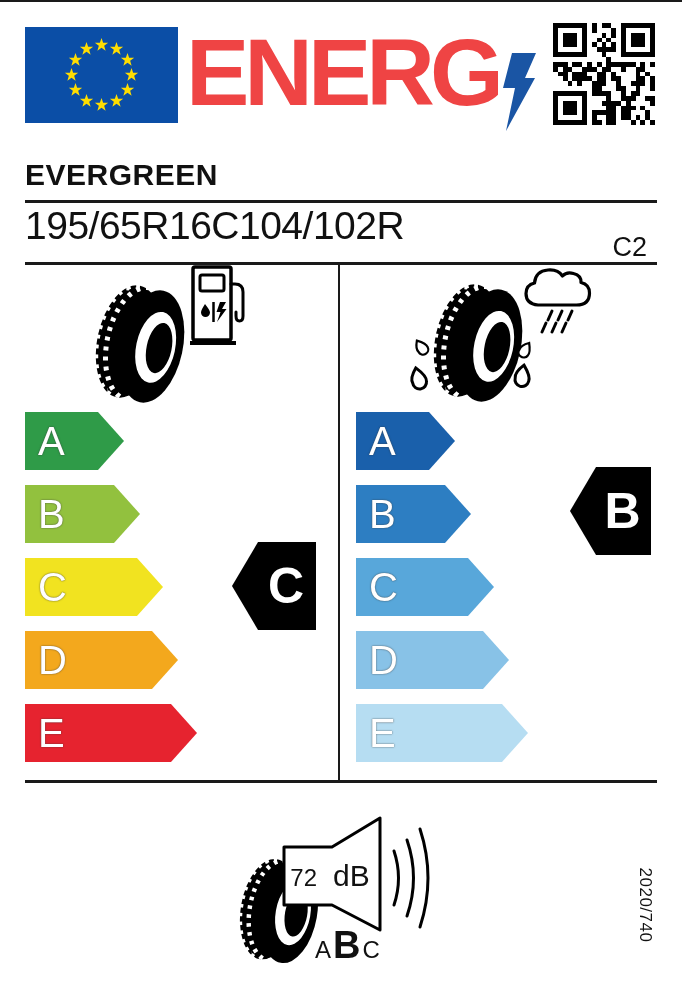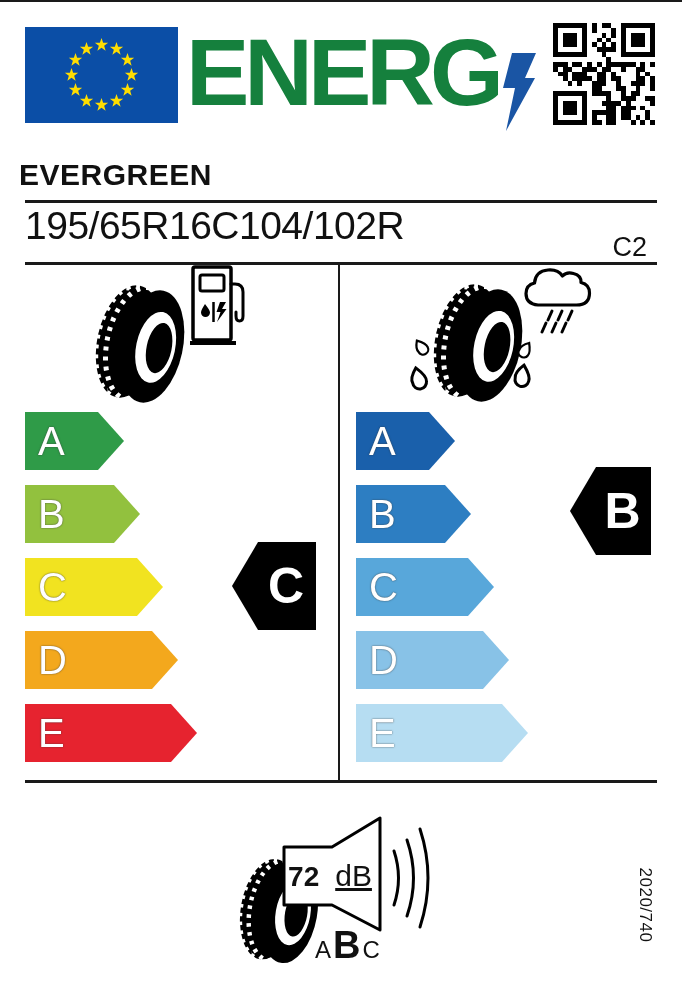--- a/index.html
+++ b/index.html
@@ -5,34 +5,34 @@
   html,body{margin:0;padding:0;background:#fff;}
   .label{position:relative;width:682px;height:1000px;background:#fff;overflow:hidden;
          font-family:"Liberation Sans", sans-serif;color:#111;}
   .abs{position:absolute;}
   .topline{left:0;top:0;width:682px;height:2px;background:#1a1a1a;}
   .rule{left:25px;width:632px;height:3px;background:#1a1a1a;}
   .vdiv{left:338px;top:262px;width:2px;height:518px;background:#1a1a1a;}
   .logo-row{left:186px;top:18px;height:112px;display:flex;align-items:flex-start;}
   .logo-text{font-size:95px;font-weight:bold;letter-spacing:-5px;line-height:108px;}
   .bolt{margin-left:4px;margin-top:35px;}
-  .brand{left:19px;top:158px;font-size:30px;font-weight:bold;letter-spacing:.5px;}
+  .brand{left:25px;top:158px;font-size:30px;font-weight:bold;letter-spacing:.5px;}
   .tsize{left:25px;top:204px;font-size:39px;letter-spacing:-.5px;}
   .tclass{top:232px;right:35px;font-size:27px;}
   .arrow{height:58px;clip-path:polygon(0 0,calc(100% - 26px) 0,100% 50%,calc(100% - 26px) 100%,0 100%);}
   .arrow span{display:block;padding-left:13px;line-height:58px;font-size:40px;color:#fff;
               text-shadow:0 0 2px rgba(60,60,60,.65),0 0 1px rgba(60,60,60,.5);}
   .indicator{height:88px;background:#000;color:#fff;
              clip-path:polygon(26px 0,100% 0,100% 100%,26px 100%,0 50%);}
   .indicator span{display:block;padding-left:24px;text-align:center;line-height:88px;
                   font-size:50px;font-weight:bold;}
   .dbtext{left:286px;top:849px;width:88px;height:54px;line-height:54px;text-align:center;
           font-size:30px;white-space:nowrap;}
-  .dbtext .v{font-weight:bold;font-size:28px;}
-  .dbtext .u{margin-left:16px;text-decoration:underline;}
+  .dbtext .v{font-weight:normal;font-size:24px;}
+  .dbtext .u{margin-left:16px;}
   .abc{left:315px;top:924px;display:flex;align-items:baseline;letter-spacing:2px;}
   .abc .s{font-size:24px;}
   .abc .b{font-size:38px;font-weight:bold;}
   .reg{left:572px;top:895px;width:146px;height:20px;transform:rotate(90deg);
        transform-origin:center;text-align:center;font-size:17px;letter-spacing:.5px;}
   svg{display:block;}
 </style>
 </head>
 <body>
 
@@ -55,21 +55,21 @@
       <use href="#star" transform="translate(76.5,78)"></use>
       <use href="#star" transform="translate(61.5,74)"></use>
       <use href="#star" transform="translate(50.5,63)"></use>
       <use href="#star" transform="translate(46.5,48)"></use>
       <use href="#star" transform="translate(50.5,33)"></use>
       <use href="#star" transform="translate(61.5,22)"></use>
     </g>
   </svg>
 
   <div class="abs logo-row">
-    <span class="logo-text" style="color: #15803d;">ENERG</span>
+    <span class="logo-text" style="color: #ef4444;">ENERG</span>
     <svg class="bolt" width="34" height="80" viewBox="0 0 34 80">
       <polygon points="9,0 33,0 22,25 32,25 3,78 12,35 0,35" fill="#1a55a4"></polygon>
     </svg>
   </div>
 
   <svg class="abs" style="left:553px;top:23px;" width="102" height="102" viewBox="0 0 21 21" shape-rendering="crispEdges">
     <rect x="0" y="0" width="21" height="21" fill="#fff"></rect>
     <g fill="#000">
         <rect x="8" y="0" width="1" height="1"></rect>
         <rect x="10" y="0" width="1" height="1"></rect>

